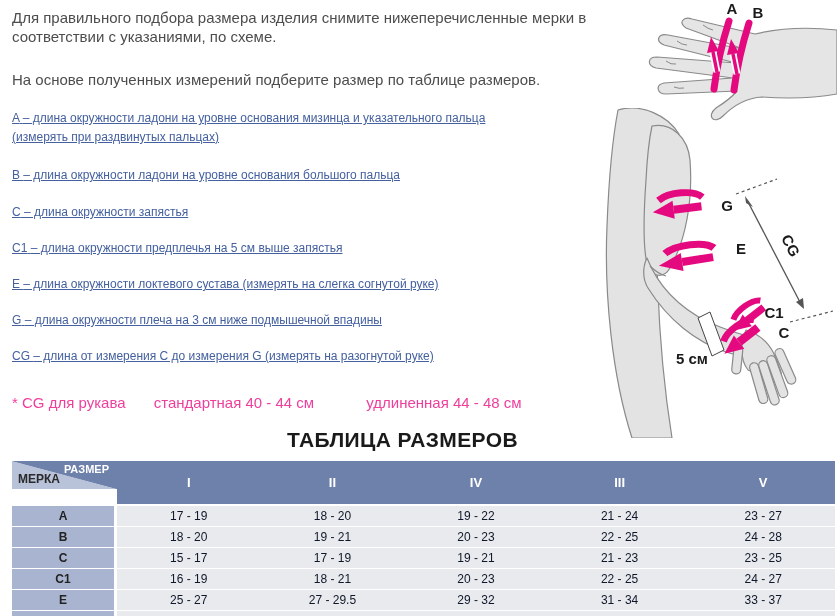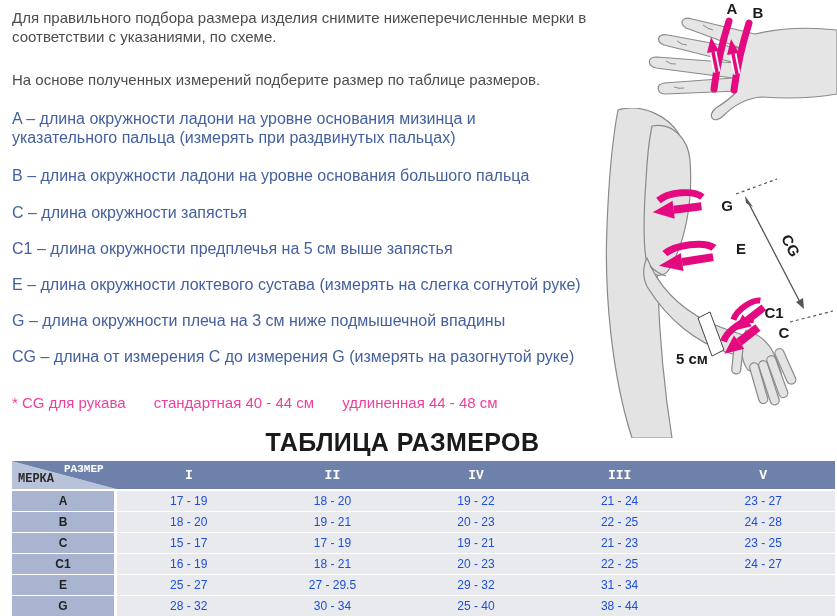--- a/index.html
+++ b/index.html
@@ -8,37 +8,37 @@
     background:#ffffff; font-family:"Liberation Sans", sans-serif;padding-left:48px;
   }
   
   .textcol { position:absolute; left:12px; top:0; width:600px; }
   .para {
     position:absolute; left:0; width:580px;
     font-size:15px; line-height:19px; color:#4d4d4d;
   }
   .m-item {
     position:absolute; left:0; width:580px;
-    font-size:16px; line-height:19px; color:#44609e;
+    font-size:12px; line-height:19px; color:#44609e;text-decoration:underline;
   }
   .m-item.narrow { width:490px; }
   .note {
     position:absolute; left:0; top:394px; width:600px;
     font-size:15px; color:#ee3f9c; white-space:nowrap;
   }
   .note .std { margin-left:24px; }
-  .note .ext { margin-left:24px; }
+  .note .ext { margin-left:48px; }
   
   .tbl-title {
     position:absolute; left:0; top:428px; width:805px;
-    text-align:center; font-size:25px; font-weight:bold; color:#1a1a1a;
+    text-align:center; font-size:21px; font-weight:bold; color:#1a1a1a;
     letter-spacing:0.4px;
   }
   .sizetable { position:absolute; left:12px; top:461px; width:823px; }
-  .thead { display:grid; grid-template-columns:105px 1fr; height:28px;font-family:Liberation Mono, monospace; }
+  .thead { display:grid; grid-template-columns:105px 1fr; height:43px; }
   .corner {
     position:relative; height:28px;
     background:linear-gradient(to bottom left, #6d81ab 49.4%, #b8c2d8 50.6%);
   }
   .corner .size-lbl {
     position:absolute; top:2px; left:52px;
     font-size:11px; font-weight:bold; color:#ffffff;
   }
   .corner .measure-lbl {
     position:absolute; bottom:3px; left:6px;
@@ -53,21 +53,21 @@
   }
   .trow { display:grid; grid-template-columns:105px 1fr; height:20px; margin-top:1px; }
   .trow.first { margin-top:2px; }
   .tlabel {
     background:#a9b5d0; border-right:3px solid #ffffff;
     font-size:12px; font-weight:bold; color:#222222;
     text-align:center; line-height:20px;
   }
   .tdata { background:#e9eaed; display:grid; grid-template-columns:repeat(5,1fr); }
   .tdata span {
-    text-align:center; font-size:12px; color:#1d4ed8; line-height:20px;
+    text-align:center; font-size:12px; color:#0f172a; line-height:20px;
   }
   
   .hand-illu { position:absolute; left:600px; top:0; }
   .arm-illu  { position:absolute; left:600px; top:108px; }
   svg text { font-family:"Liberation Sans", sans-serif; }
 </style>
 </head>
 <body>
 
 <div class="screen">
@@ -169,20 +169,21 @@
         <span>24 - 27</span>
       </div>
     </div>
     <div class="trow">
       <div class="tlabel">E</div>
       <div class="tdata">
         <span>25 - 27</span>
         <span>27 - 29.5</span>
         <span>29 - 32</span>
         <span>31 - 34</span>
+        <span>33 - 37</span>
       </div>
     </div>
     <div class="trow">
       <div class="tlabel">G</div>
       <div class="tdata">
         <span>28 - 32</span>
         <span>30 - 34</span>
         <span>25 - 40</span>
         <span>38 - 44</span>
       </div>

